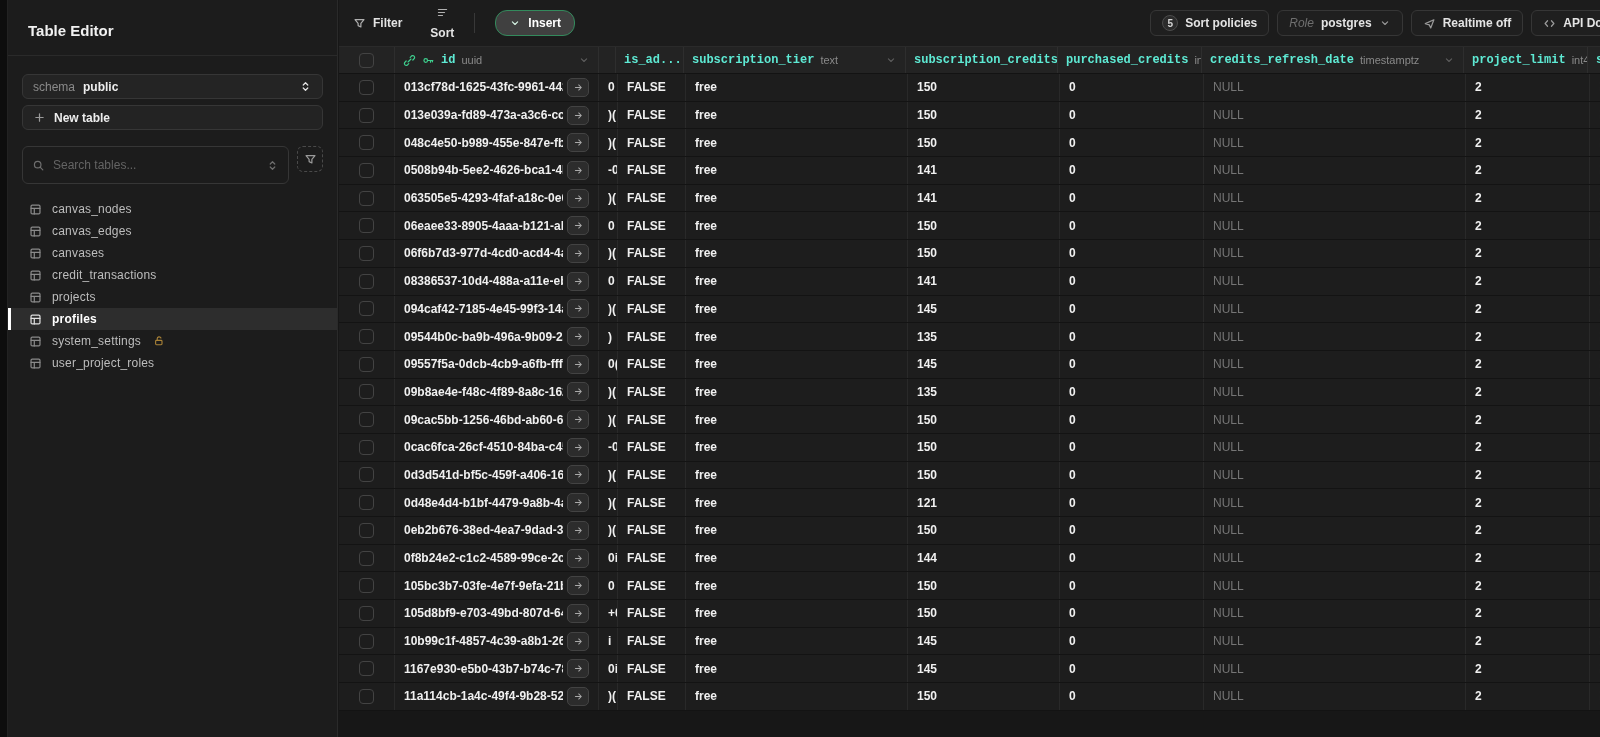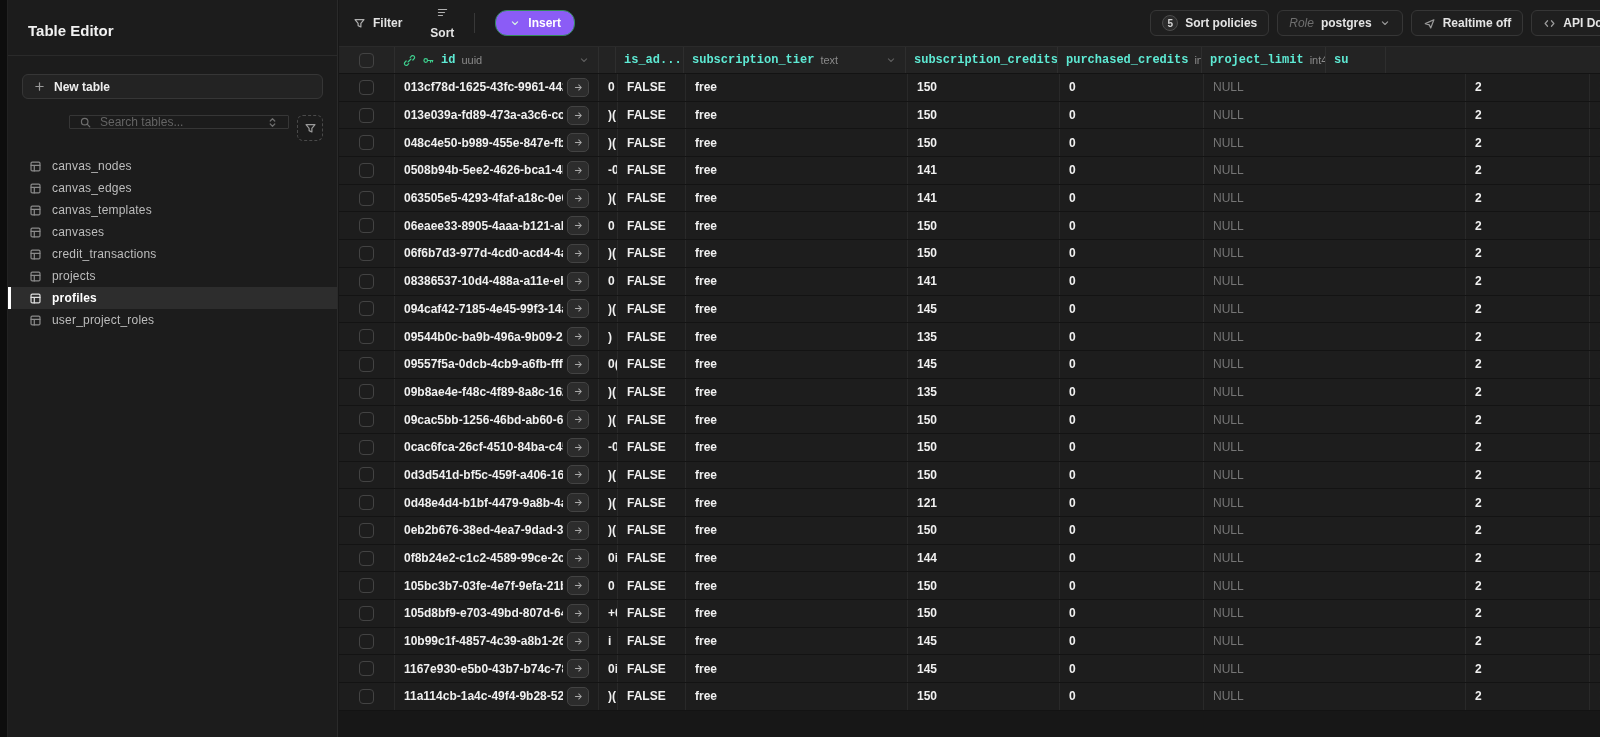--- a/index.html
+++ b/index.html
@@ -29,22 +29,22 @@
     background:#242424; border:1px solid #363636; border-radius:6px; margin-bottom:6px;
   }
   .select-box .lbl { color:#8a8a8a; }
   .select-box .val { color:#ededed; font-weight:700; }
   .select-box .spacer, .search-box .spacer { flex:1; }
   .newtable-btn { background:#232323; }
   .newtable-btn .plus { color:#9a9a9a; }
   .newtable-btn .lbl { color:#ededed; font-weight:700; }
   .search-row { display:flex; gap:8px; margin-top:16px; }
   .search-box {
-    flex:1; display:flex; align-items:center; gap:8px; height:14px; padding:0 9px;
-    background:#1c1c1c; border:1px solid #363636; border-radius:1px; color:#6e6e6e;margin-left:47px;
+    flex:1; display:flex; align-items:center; gap:8px; height:38px; padding:0 9px;
+    background:#1c1c1c; border:1px solid #363636; border-radius:6px; color:#6e6e6e;
   }
   .search-box .ph { color:#646464; }
   .filter-sq {
     width:26px; height:26px; border:1px dashed #4a4a4a; border-radius:6px;
     display:flex; align-items:center; justify-content:center; color:#9a9a9a;
   }
   .tbl-list { margin-top:14px; }
   .tbl-item { position:relative; display:flex; align-items:center; gap:10px; height:22px; padding-left:21px; color:#bdbdbd; cursor:pointer; }
   .tbl-item .nm { font-weight:500; letter-spacing:.2px; }
   .tbl-item .tic { color:#8a8a8a; }
@@ -56,21 +56,21 @@
 
   
   .main { position:absolute; left:339px; top:0; right:0; height:100%; }
   .toolbar { display:flex; align-items:center; height:47px; background:#1c1c1c; border-bottom:1px solid #2a2a2a; padding:0 0 0 14px; overflow:visible; }
   .tb-btn { display:flex; align-items:center; gap:7px; color:#e4e4e4; font-weight:700; cursor:pointer; }
   .tb-btn .tic { color:#b0b0b0; }
   .tb-sort { margin-left:28px;flex-direction:column; }
   .tb-divider { width:1px; height:20px; background:#383838; margin:0 20px; }
   .insert-btn {
     display:flex; align-items:center; gap:7px; height:26px; padding:0 13px;
-    background:#8b5cf6; border:1px solid #338a5c; border-radius:12px; color:#fff; font-weight:700; cursor:pointer;
+    background:#404040; border:1px solid #338a5c; border-radius:12px; color:#fff; font-weight:700; cursor:pointer;
   }
   .insert-btn .tic { color:#d7f5e5; }
   .tb-right { margin-left:auto; display:flex; align-items:center; gap:8px; margin-right:-28px; }
   .pill {
     display:flex; align-items:center; gap:7px; height:26px; padding:0 11px;
     background:#1f1f1f; border:1px solid #363636; border-radius:6px; font-weight:700; color:#e4e4e4; cursor:pointer; white-space:nowrap;
   }
   .pill .dim { color:#6f6f6f; font-weight:400;font-style:italic; }
   .pill .tic { color:#9a9a9a; }
   .badge {
@@ -105,20 +105,30 @@
 
 <div class="app">
   <div class="rail"></div>
   <div class="cut-pill p1"></div>
   <div class="cut-pill p2"></div>
 
   <div class="sidebar">
     <div class="sb-title">Table Editor</div>
     <div class="sb-divider"></div>
     <div class="sb-controls">
+      <div class="select-box">
+        <span class="lbl">schema</span>
+        <span class="val">public</span>
+        <span class="spacer"></span>
+        <span class="tic" id="ic-schema">
+            <svg viewBox="0 0 16 16" width="13" height="13" class="ic">
+              <path d="M5.2 6.2L8 3.4l2.8 2.8M5.2 9.8L8 12.6l2.8-2.8"></path>
+            </svg>
+          </span>
+      </div>
       <div class="newtable-btn">
         <span class="plus tic" id="ic-plus">
             <svg viewBox="0 0 16 16" width="13" height="13" class="ic">
               <path d="M8 3.5v9M3.5 8h9"></path>
             </svg>
           </span>
         <span class="lbl">New table</span>
       </div>
       <div class="search-row">
         <div class="search-box">
@@ -164,29 +174,20 @@
           </span>
           <span class="nm">canvas_edges</span>
         </div>
         <div class="tbl-item">
           <span class="tic">
             <svg viewBox="0 0 16 16" width="13" height="13" class="ic">
               <rect x="2.5" y="2.5" width="11" height="11" rx="1.5"></rect>
               <path d="M2.5 6.5h11M6.5 6.5v7"></path>
             </svg>
           </span>
-          <span class="nm">canvas_templates</span>
-        </div>
-        <div class="tbl-item">
-          <span class="tic">
-            <svg viewBox="0 0 16 16" width="13" height="13" class="ic">
-              <rect x="2.5" y="2.5" width="11" height="11" rx="1.5"></rect>
-              <path d="M2.5 6.5h11M6.5 6.5v7"></path>
-            </svg>
-          </span>
           <span class="nm">canvases</span>
         </div>
         <div class="tbl-item">
           <span class="tic">
             <svg viewBox="0 0 16 16" width="13" height="13" class="ic">
               <rect x="2.5" y="2.5" width="11" height="11" rx="1.5"></rect>
               <path d="M2.5 6.5h11M6.5 6.5v7"></path>
             </svg>
           </span>
           <span class="nm">credit_transactions</span>
@@ -202,20 +203,35 @@
         </div>
         <div class="tbl-item selected">
           <span class="selbar"></span>
           <span class="tic">
             <svg viewBox="0 0 16 16" width="13" height="13" class="ic">
               <rect x="2.5" y="2.5" width="11" height="11" rx="1.5"></rect>
               <path d="M2.5 6.5h11M6.5 6.5v7"></path>
             </svg>
           </span>
           <span class="nm">profiles</span>
+        </div>
+        <div class="tbl-item">
+          <span class="tic">
+            <svg viewBox="0 0 16 16" width="13" height="13" class="ic">
+              <rect x="2.5" y="2.5" width="11" height="11" rx="1.5"></rect>
+              <path d="M2.5 6.5h11M6.5 6.5v7"></path>
+            </svg>
+          </span>
+          <span class="nm">system_settings</span>
+          <span class="lock">
+            <svg viewBox="0 0 16 16" width="12" height="12" class="ic">
+              <rect x="3.5" y="7.2" width="8.5" height="5.8" rx="1.2"></rect>
+              <path d="M5.6 7.2V5a2.6 2.6 0 0 1 5-.9"></path>
+            </svg>
+          </span>
         </div>
         <div class="tbl-item">
           <span class="tic">
             <svg viewBox="0 0 16 16" width="13" height="13" class="ic">
               <rect x="2.5" y="2.5" width="11" height="11" rx="1.5"></rect>
               <path d="M2.5 6.5h11M6.5 6.5v7"></path>
             </svg>
           </span>
           <span class="nm">user_project_roles</span>
         </div>
@@ -331,20 +347,30 @@
           <div class="g-hcell" style="width: 152px; flex: 0 0 auto;">
             <span class="cname">subscription_credits</span>
             <span class="ctype">int4</span>
             <span class="flex"></span>
           </div>
           <div class="g-hcell" style="width: 144px; flex: 0 0 auto;">
             <span class="cname">purchased_credits</span>
             <span class="ctype">int4</span>
             <span class="flex"></span>
           </div>
+          <div class="g-hcell" style="width: 262px; flex: 0 0 auto;">
+            <span class="cname">credits_refresh_date</span>
+            <span class="ctype">timestamptz</span>
+            <span class="flex"></span>
+            <span class="tic">
+              <svg viewBox="0 0 16 16" width="12" height="12" class="ic">
+                <path d="M4.5 6.5L8 10l3.5-3.5"></path>
+              </svg>
+            </span>
+          </div>
           <div class="g-hcell" style="width: 124px; flex: 0 0 auto;">
             <span class="cname">project_limit</span>
             <span class="ctype">int4</span>
             <span class="flex"></span>
             <span class="tic">
               <svg viewBox="0 0 16 16" width="12" height="12" class="ic">
                 <path d="M4.5 6.5L8 10l3.5-3.5"></path>
               </svg>
             </span>
           </div>

